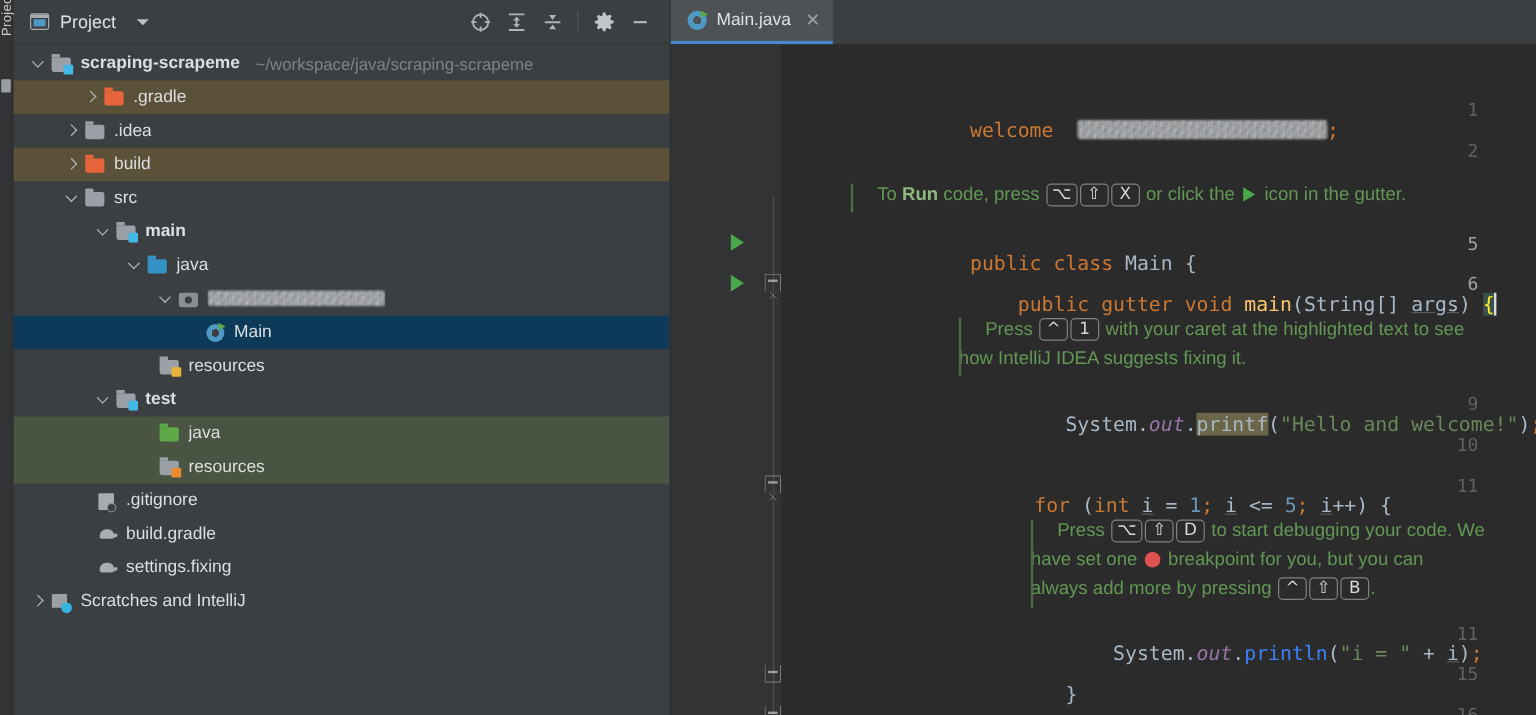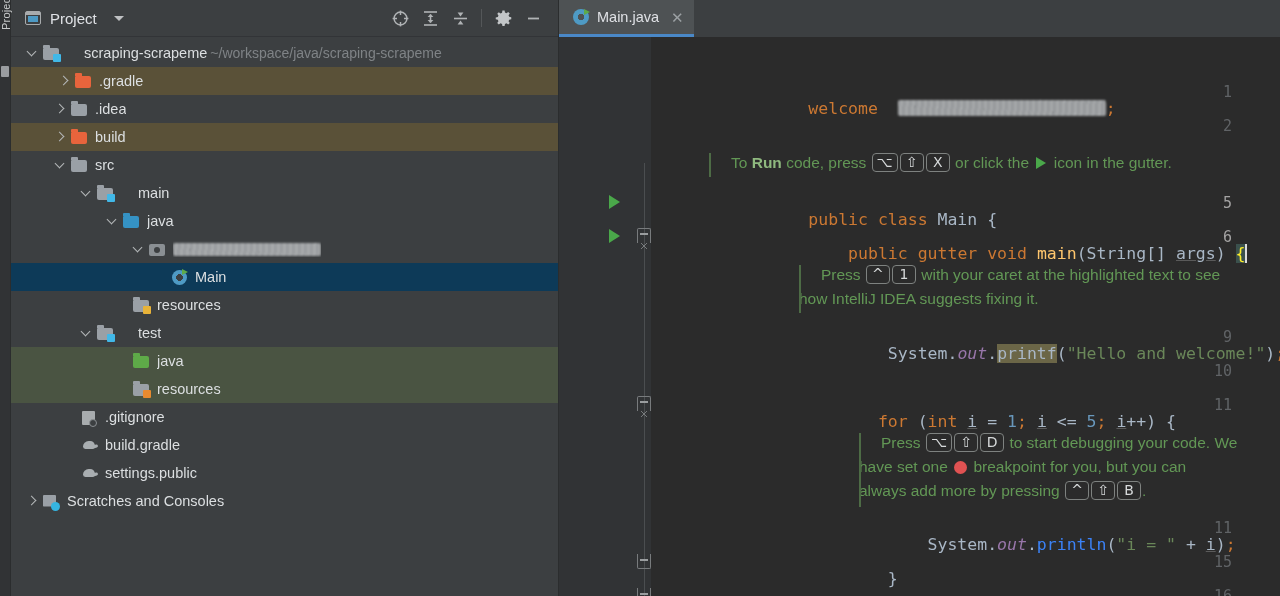--- a/index.html
+++ b/index.html
@@ -70,22 +70,22 @@
   .fold:before{content:"";position:absolute;left:0;top:-3px;width:7px;height:3px;border-radius:1px 1px 0 0;background:inherit;}
   .fold.grey{background:#9aa0a6;}
   .fold.orange{background:#e8643c;}
   .fold.blue{background:#3592c4;}
   .fold.green{background:#5eaa48;}
   .badge{position:absolute;right:-1px;bottom:-1px;width:8px;height:8px;border-radius:1px;}
   .badge.src{background:#41b8e8;}
   .badge.res{background:#e8b339;}
   .badge.testres{background:#e88a2f;}
   .lbl{overflow:hidden;text-overflow:ellipsis;}
-  .lbl.bold{font-weight:normal;margin-left:17px;}
-  .path{color:#7f8386;font-size:14px;margin-left:3px;}
+  .lbl.bold{font-weight:bold;}
+  .path{color:#7f8386;font-size:14px;margin-left:13px;}
   .redact{
     display:inline-block;height:13px;border-radius:2px;vertical-align:-2px;
     background:repeating-linear-gradient(95deg,#c6c9cb 0 2px,#85888b 2px 3px,#d5d8da 3px 5px,#73767a 5px 6px);
     filter:blur(1.1px);opacity:.85;
   }
 
   
   .pkgicon{position:absolute;left:0;top:2px;width:16px;height:12px;background:#8a8f93;border-radius:2px;}
   .pkgicon:after{content:"";position:absolute;left:5px;top:3px;width:6px;height:6px;border-radius:50%;background:#3c3f41;}
 
@@ -247,21 +247,21 @@
       <div class="row" style="padding-left:16px">
         <span class="arrow d"></span>
         <span class="ficon">
             <span class="fold grey"></span>
             <span class="badge src"></span>
           </span>
         <span class="lbl bold">scraping-scrapeme</span>
         <span class="path">~/workspace/java/scraping-scrapeme</span>
       </div>
 
-      <div class="row hl-build" style="padding-left:48px">
+      <div class="row hl-build" style="padding-left:60px">
         <span class="arrow r"></span>
         <span class="ficon">
             <span class="fold orange"></span>
           </span>
         <span class="lbl">.gradle</span>
       </div>
 
       <div class="row" style="padding-left:44px">
         <span class="arrow r"></span>
         <span class="ficon">
@@ -361,30 +361,30 @@
         <span class="ficon">
             <span class="eleicon"></span>
           </span>
         <span class="lbl">build.gradle</span>
       </div>
 
       <div class="row" style="padding-left:70px">
         <span class="ficon">
             <span class="eleicon"></span>
           </span>
-        <span class="lbl">settings.public</span>
+        <span class="lbl">settings.fixing</span>
       </div>
 
 
       <div class="row" style="padding-left:16px">
         <span class="arrow r"></span>
         <span class="ficon">
             <span class="scricon"></span>
           </span>
-        <span class="lbl">Scratches and Consoles</span>
+        <span class="lbl">Scratches and IntelliJ</span>
       </div>
 
     </div>
   </div>
 
   <div class="editor">
 
     <div class="tabbar">
       <div class="tab">
         <span class="tabicon"></span>
@@ -450,21 +450,21 @@
 
         <div class="hint" style="top:226px;left:148px;right:0;height:52px">
           <span class="bar"></span>
           <span class="body">Press <span class="keycap">^</span><span class="keycap">1</span> with your caret at the highlighted text to see<br>how IntelliJ IDEA suggests fixing it.</span>
         </div>
 
         <div class="ln" style="top:288px;left:58px">
           <span>        </span><span class="ty">System</span><span class="pun">.</span><span class="fld">out</span><span class="pun">.</span><span class="hlbg">printf</span><span class="pun">(</span><span class="str">"Hello and welcome!"</span><span class="pun">)</span><span class="semi">;</span>
         </div>
 
-        <div class="ln" style="top:356px;left:58px">
+        <div class="ln" style="top:356px;left:42px">
           <span>       </span><span class="kw">for</span> <span class="pun">(</span><span class="kw">int</span> <span class="var">i</span> <span class="pun">=</span> <span class="num">1</span><span class="semi">;</span> <span class="var">i</span> <span class="pun">&lt;=</span> <span class="num">5</span><span class="semi">;</span> <span class="var">i</span><span class="pun">++) {</span>
         </div>
 
         <div class="hint" style="top:394px;left:208px;right:0;height:78px">
           <span class="bar"></span>
           <span class="body">Press <span class="keycap">⌥</span><span class="keycap">⇧</span><span class="keycap">D</span> to start debugging your code. We<br>have set one <span class="bpdot"></span> breakpoint for you, but you can<br>always add more by pressing <span class="keycap">^</span><span class="keycap">⇧</span><span class="keycap">B</span>.</span>
         </div>
 
         <div class="ln" style="top:479px;left:58px">
           <span>            </span><span class="ty">System</span><span class="pun">.</span><span class="fld">out</span><span class="pun">.</span><span class="fn" style="color:#3b82f6">println</span><span class="pun">(</span><span class="str">"i = "</span> <span class="pun">+</span> <span class="var">i</span><span class="pun">)</span><span class="semi">;</span>

